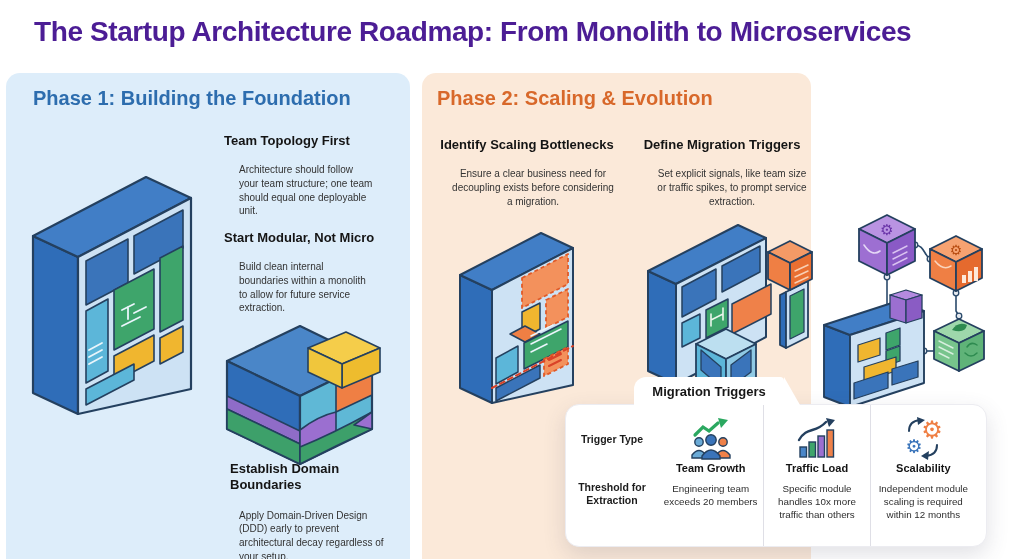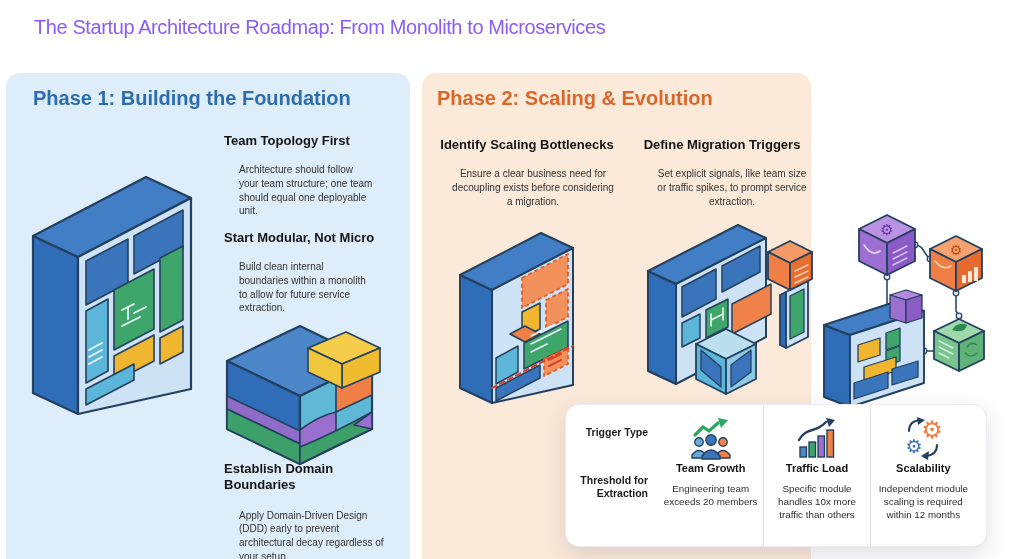--- a/index.html
+++ b/index.html
@@ -1,43 +1,43 @@
 <!DOCTYPE html>
 <html><head>
 <meta charset="utf-8">
 <style>
   html,body{margin:0;padding:0;}
   .canvas{position:relative;width:1024px;height:559px;background:#ffffff;overflow:hidden;
           font-family:"Liberation Sans",sans-serif;color:#222;}
-  .title{position:absolute;left:34px;top:16px;width:960px;font-size:20px;font-weight:normal;
-         letter-spacing:-0.4px;color:#8b5cf6;white-space:nowrap;}
+  .title{position:absolute;left:34px;top:16px;width:960px;font-size:28px;font-weight:bold;
+         letter-spacing:-0.4px;color:#4c1d95;white-space:nowrap;}
   
   .panel{position:absolute;top:73px;height:486px;border-radius:14px 14px 0 0;}
   .panel.p1{left:6px;width:404px;background:#ddedfa;}
   .panel.p2{left:422px;width:389px;background:#fbe9d9;text-align:center;}
   .phase-h{position:absolute;font-size:20px;font-weight:bold;white-space:nowrap;}
   .p1 .phase-h{left:27px;top:14px;color:#2d6dae;text-align:right;}
   .p2 .phase-h{left:15px;top:14px;color:#d8682a;}
   .tb{position:absolute;}
   .h3{font-size:13px;font-weight:bold;color:#141414;white-space:nowrap;margin:0 0 5px 0;}
-  .h3.wrap{white-space:normal;width:125px;line-height:1.25;}
+  .h3.wrap{white-space:normal;width:125px;line-height:1.25;margin-left:6px;}
   .body{font-size:10px;line-height:1.38;color:#333;margin:15px;}
   svg{position:absolute;display:block;}
   svg text{font-family:"DejaVu Sans",sans-serif;}
   
   .mcard{position:absolute;left:565px;top:404px;width:420px;height:141px;background:#fff;
          border:1px solid #ececf1;border-radius:14px;box-shadow:0 8px 22px rgba(70,70,95,.16);z-index:5;}
   .mtab{position:absolute;left:68px;top:-28px;width:150px;height:28px;background:#fff;
         border-radius:12px 4px 0 0;z-index:4;}
   .mtab::after{content:'';position:absolute;right:-16px;bottom:0;width:0;height:0;
         border-left:16px solid #fff;border-top:28px solid transparent;}
   .mtab-label{position:relative;z-index:2;display:block;text-align:center;line-height:29px;
         font-size:13px;font-weight:bold;color:#161616;white-space:nowrap;}
   .mgrid{display:flex;height:100%;padding:0 10px;box-sizing:border-box;}
-  .labcol{width:82px;text-align:right;padding:21px 10px 0 0;box-sizing:border-box;flex:none;}
+  .labcol{width:82px;text-align:center;padding:28px 10px 0 0;box-sizing:border-box;flex:none;}
   .rowlab{font-size:10.5px;font-weight:bold;color:#1c1c1c;line-height:1.3;}
   .rowlab.second{margin-top:34px;}
   .tcol{flex:1 1 0;text-align:center;padding:10px 4px 0 4px;}
   .tcol + .tcol{border-left:1px solid #dfdfe6;}
   .tic{height:46px;display:flex;align-items:center;justify-content:center;}
   .tic svg{position:static;}
   .tlab{font-size:11px;font-weight:bold;color:#141414;margin-top:1px;white-space:nowrap;}
   .tthr{font-size:9.8px;color:#2e2e2e;line-height:1.32;margin-top:9px;}
 </style>
 </head>
@@ -245,20 +245,23 @@
       <polygon points="46,162 68,155 68,172 46,179" fill="#f0b62f"></polygon>
       <polygon points="74,150 88,145 88,162 74,167" fill="#3ea56b"></polygon>
       <polygon points="74,168 88,163 88,178 74,183" fill="#3ea56b"></polygon>
       <polygon points="52,184 84,174 84,188 52,198" fill="#f0b62f"></polygon>
       <polygon points="42,200 76,189 76,205 42,216" fill="#3a74ba"></polygon>
       <polygon points="80,186 106,178 106,194 80,202" fill="#3a74ba"></polygon>
     </g>
   </svg>
 
   <div class="mcard">
+    <div class="mtab">
+      <span class="mtab-label">Migration Triggers</span>
+    </div>
     <div class="mgrid">
       <div class="labcol">
         <div class="rowlab">Trigger Type</div>
         <div class="rowlab second">Threshold for Extraction</div>
       </div>
 
       <div class="tcol">
         <div class="tic">
           <svg width="48" height="44" viewBox="0 0 48 44">
             <path d="M8,19 L16,11 L22,15 L31,7" stroke="#2ba860" stroke-width="3.2" fill="none" stroke-linecap="round"></path>

